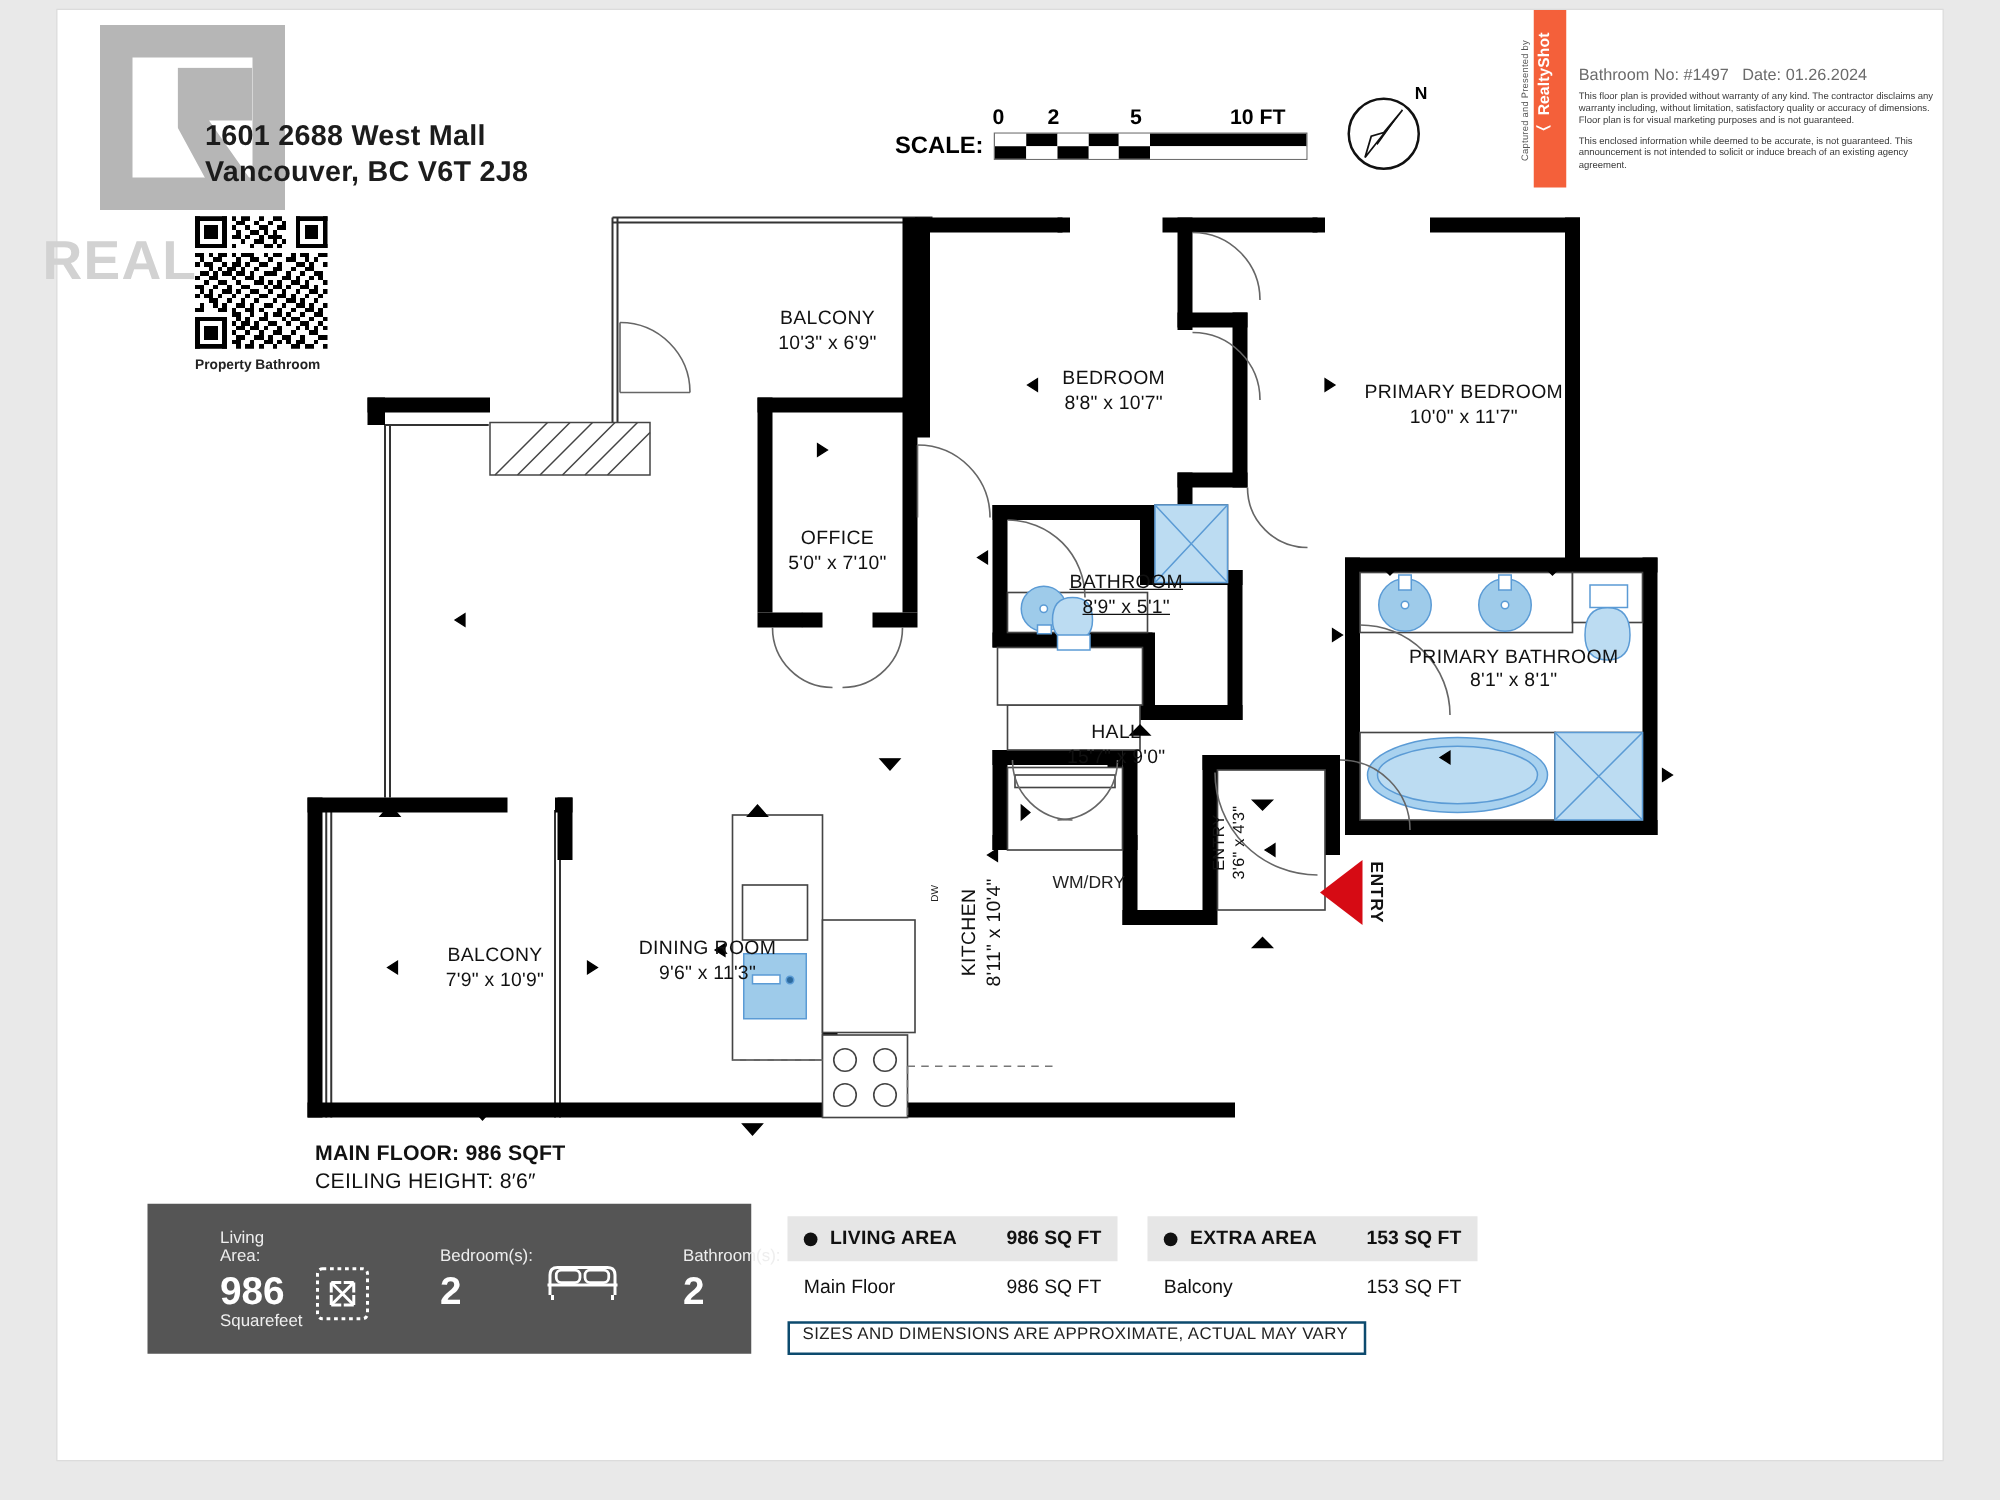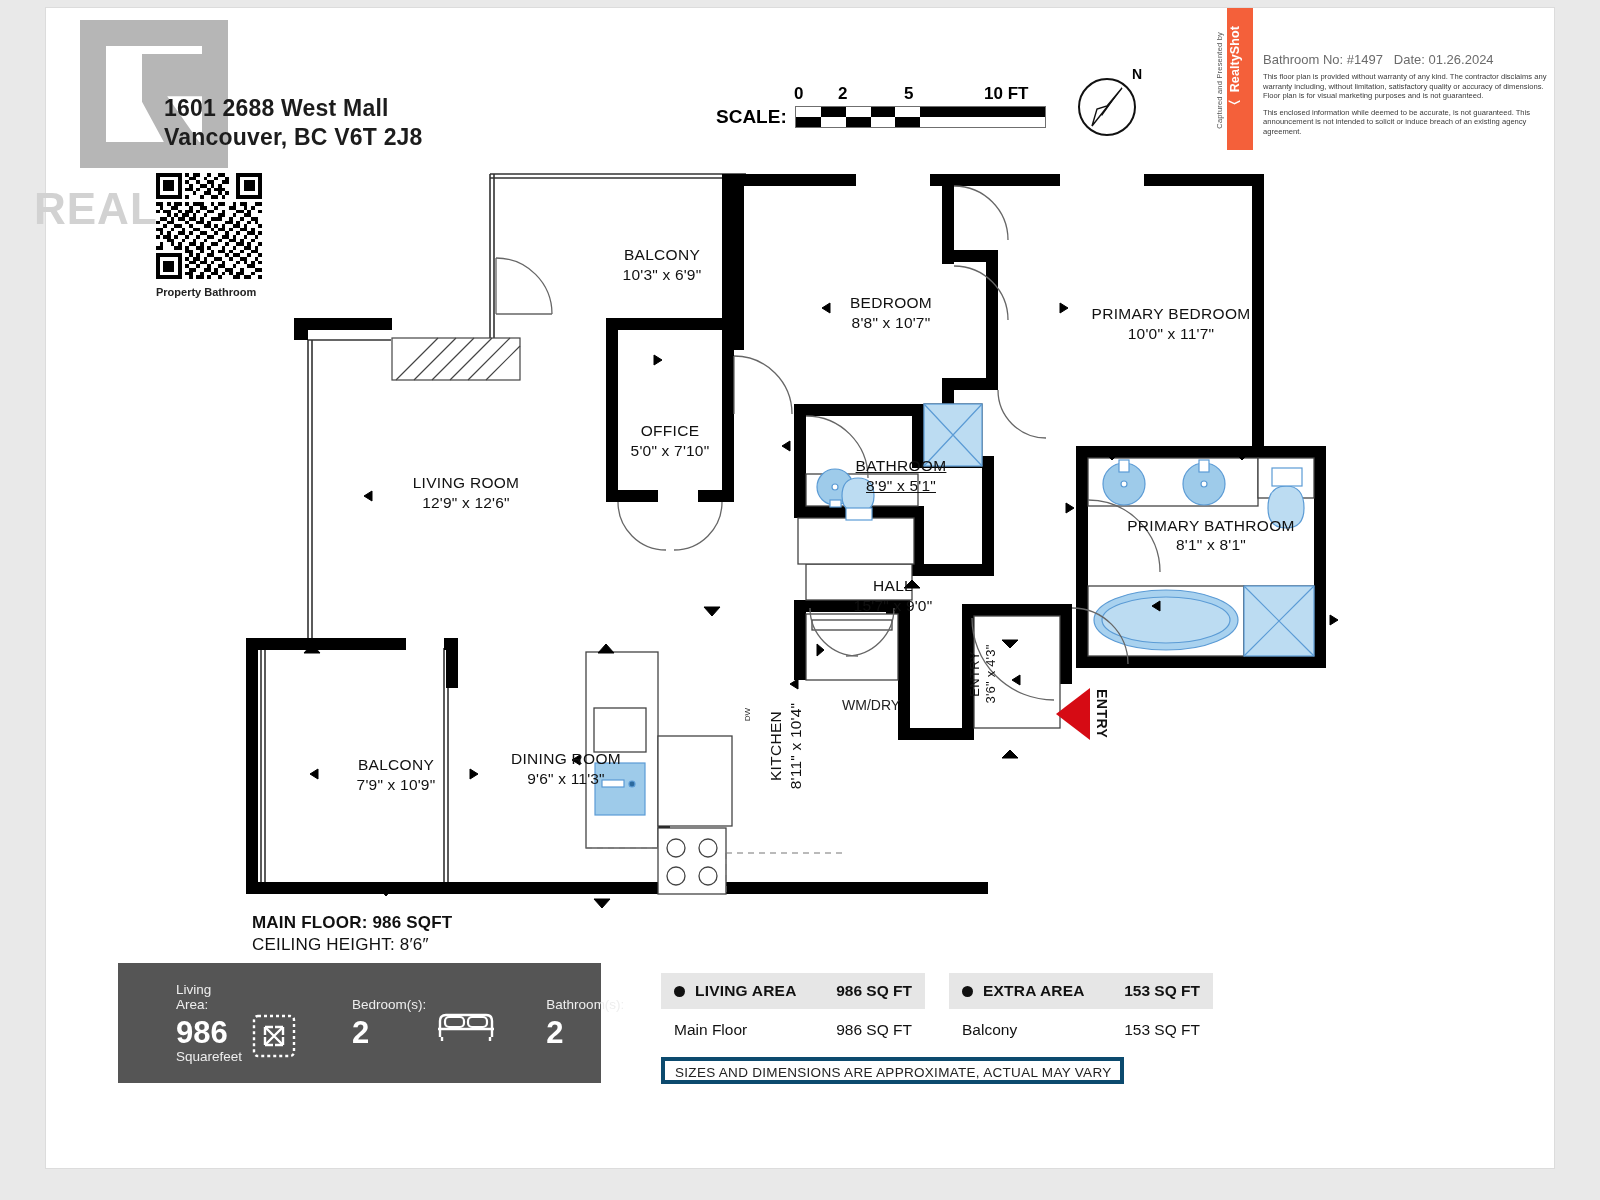--- a/index.html
+++ b/index.html
@@ -118,37 +118,37 @@
     display: flex; align-items: center;
   }
   .sum-item { display: flex; align-items: flex-end; color: #fff; }
   .sum-col { display: flex; flex-direction: column; }
   .sum-cap { font-size: 13.5px; color: #eee; margin-bottom: 4px; }
   .sum-big { font-size: 31px; font-weight: 700; line-height: 33px; }
   .sum-sub { font-size: 13.5px; color: #eee; }
   .sum-icon { margin-left: 10px; margin-bottom: 2px; }
 
   
-  #areas { position: absolute; left: 615px; top: 965px; width: 580px; }
+  #areas { position: absolute; left: 584px; top: 965px; width: 580px; }
   #area-row { display: flex; gap: 24px; }
   .area-tbl { width: 264px; }
   .area-head {
     background: #e6e6e6; height: 36px; display: flex; align-items: center;
     padding: 0 13px; justify-content: space-between;
   }
   .area-head .ah-left { display: flex; align-items: center; gap: 10px; }
   .dot { width: 11px; height: 11px; border-radius: 50%; background: #111; display: inline-block; }
   .ah-name { font-size: 15.5px; font-weight: 700; color: #111; letter-spacing: .2px; }
   .ah-val { font-size: 15.5px; font-weight: 700; color: #111; }
   .area-body { display: flex; justify-content: space-between; padding: 12px 13px 0 13px; }
   .ab-name { font-size: 15.5px; color: #111; }
   .ab-val { font-size: 15.5px; color: #111; }
   #area-note {
     margin-top: 18px; width: 463px; height: 27px;
-    border: 4px solid #0c4a6e; display: flex; align-items: flex-end;
+    border: 2px solid #0c4a6e; display: flex; align-items: flex-start;
     padding-left: 10px;
   }
   #area-note span { font-size: 13.5px; color: #222; letter-spacing: .3px; }
 
   
   #entry-marker { position: absolute; left: 1010px; top: 680px; display: flex; align-items: center; }
   #entry-tri {
     width: 0; height: 0;
     border-top: 26px solid transparent;
     border-bottom: 26px solid transparent;
@@ -688,24 +688,20 @@
   <div class="rlabel" style="left:1005px; top:296px; width:240px;">
     <div class="rname">PRIMARY BEDROOM</div>
     <div class="rdim">10'0" x 11'7"</div>
   </div>
 
   <div class="rlabel" style="left:524px; top:413px; width:200px;">
     <div class="rname">OFFICE</div>
     <div class="rdim">5'0" x 7'10"</div>
   </div>
 
-  <div class="rlabel" style="left:315px; top:465px; width:210px;">
-    <div class="rname">LIVING ROOM</div>
-    <div class="rdim">12'9" x 12'6"</div>
-  </div>
 
   <div class="rlabel" style="left:755px; top:448px; width:200px;text-decoration:underline;">
     <div class="rname">BATHROOM</div>
     <div class="rdim">8'9" x 5'1"</div>
   </div>
 
   <div class="rlabel" style="left:1065px; top:508px; width:200px;">
     <div class="rname" style="line-height:19px">PRIMARY BATHROOM</div>
     <div class="rdim">8'1" x 8'1"</div>
   </div>

